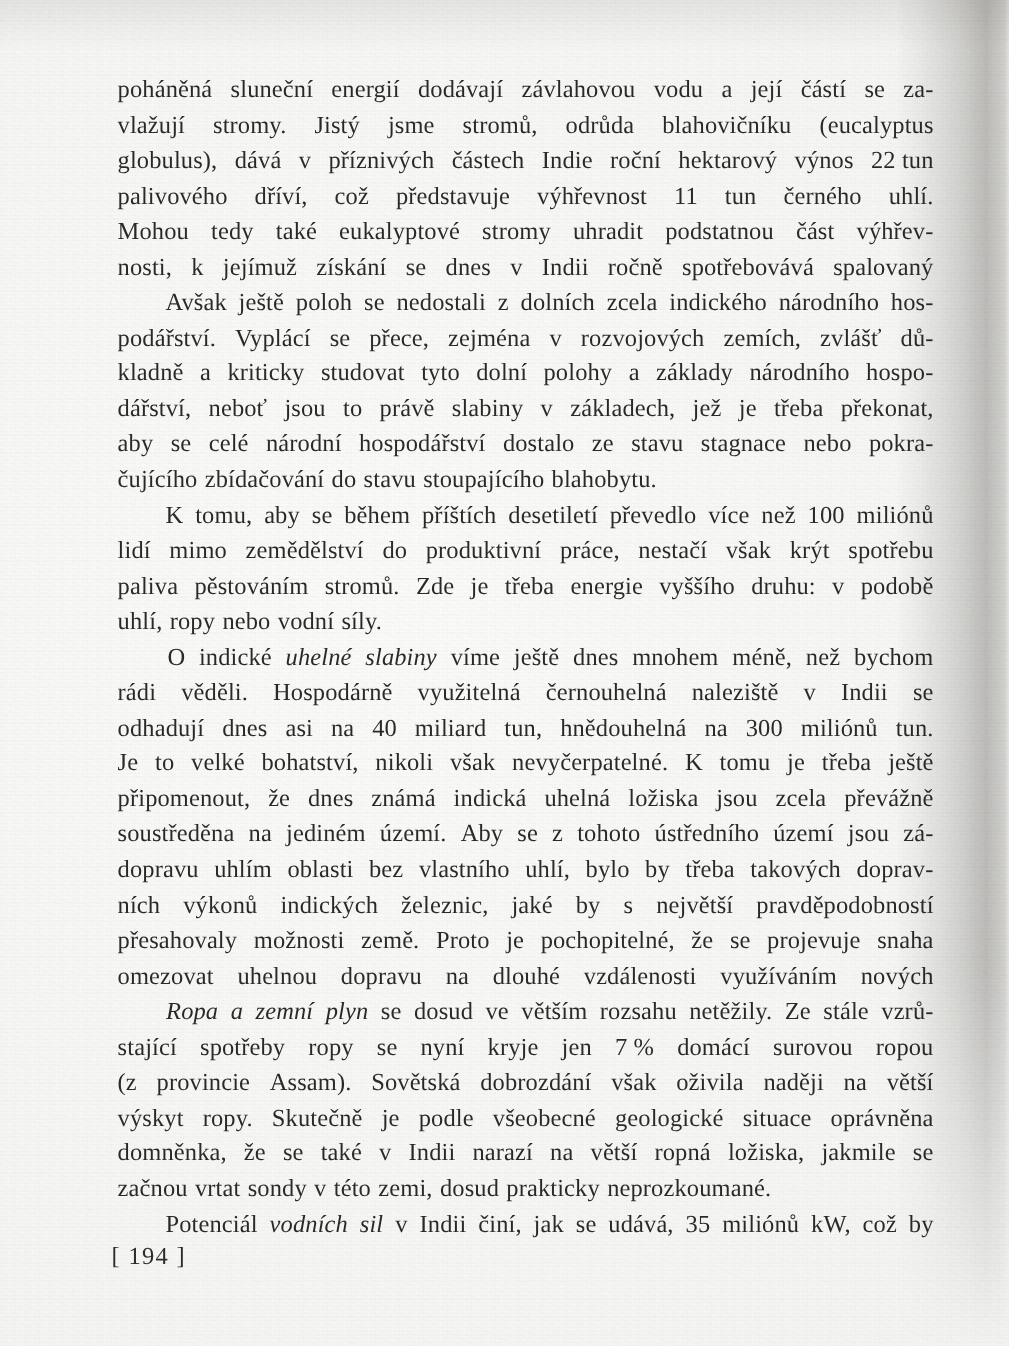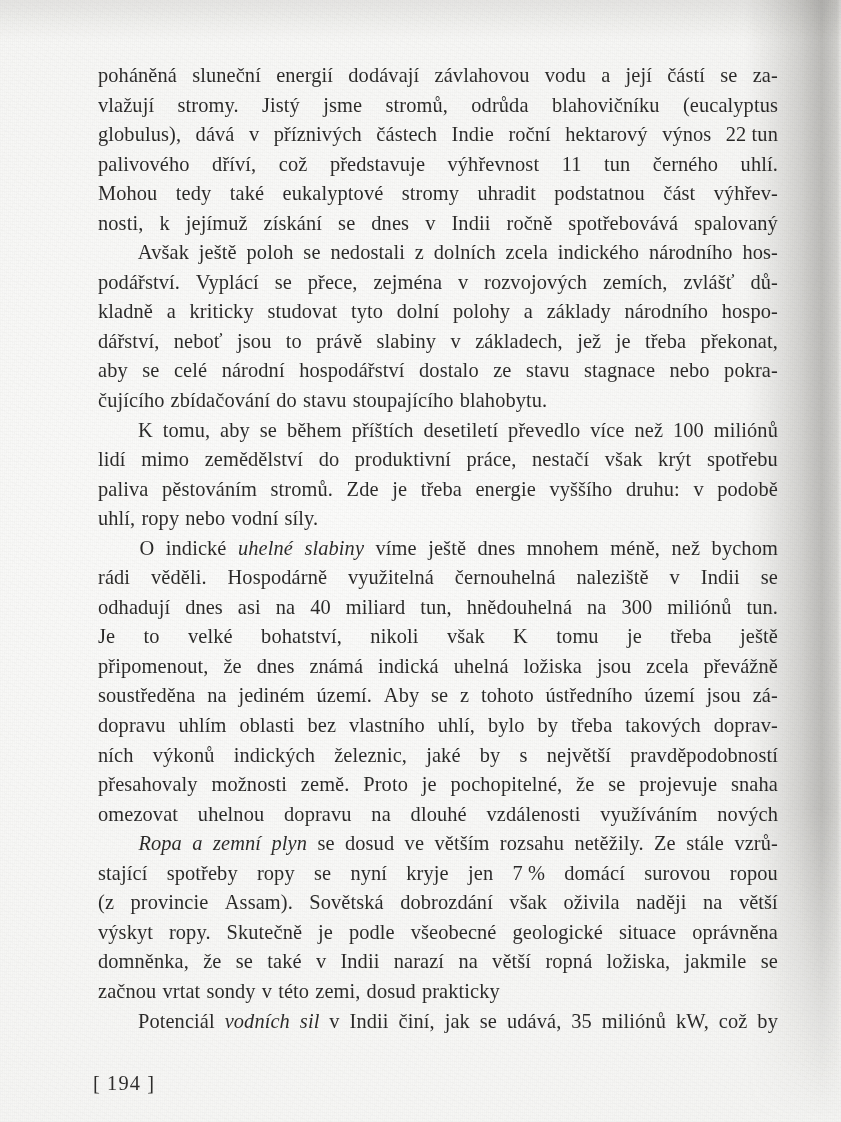--- a/index.html
+++ b/index.html
@@ -106,21 +106,20 @@
 
   
   #folio {
     position: absolute;
     left: 93px;
     top: 1036px;
     font-size: 20.4px;
     color: #201f1e;
     letter-spacing: 1.1px;
     white-space: pre;
-    margin-top: 36px;
   }
 
   
   #ink-soften {
     position: absolute;
     inset: 0;
     pointer-events: none;
     background: rgba(250,250,248,.06);
   }
 </style>
@@ -151,35 +150,35 @@
       <div class="para">
         <div class="line just"><span class="indent"></span><span class="w">K</span><span class="w">tomu,</span><span class="w">aby</span><span class="w">se</span><span class="w">během</span><span class="w">příštích</span><span class="w">desetiletí</span><span class="w">převedlo</span><span class="w">více</span><span class="w">než</span><span class="w">100</span><span class="w">miliónů</span></div>
         <div class="line just"><span class="w">lidí</span><span class="w">mimo</span><span class="w">zemědělství</span><span class="w">do</span><span class="w">produktivní</span><span class="w">práce,</span><span class="w">nestačí</span><span class="w">však</span><span class="w">krýt</span><span class="w">spotřebu</span></div>
         <div class="line just"><span class="w">paliva</span><span class="w">pěstováním</span><span class="w">stromů.</span><span class="w">Zde</span><span class="w">je</span><span class="w">třeba</span><span class="w">energie</span><span class="w">vyššího</span><span class="w">druhu:</span><span class="w">v</span><span class="w">podobě</span></div>
         <div class="line flush"><span class="w">uhlí,</span><span class="w">ropy</span><span class="w">nebo</span><span class="w">vodní</span><span class="w">síly.</span></div>
       </div>
       <div class="para">
         <div class="line just"><span class="indent"></span><span class="w">O</span><span class="w">indické</span><span class="w it">uhelné</span><span class="w it">slabiny</span><span class="w">víme</span><span class="w">ještě</span><span class="w">dnes</span><span class="w">mnohem</span><span class="w">méně,</span><span class="w">než</span><span class="w">bychom</span></div>
         <div class="line just"><span class="w">rádi</span><span class="w">věděli.</span><span class="w">Hospodárně</span><span class="w">využitelná</span><span class="w">černouhelná</span><span class="w">naleziště</span><span class="w">v</span><span class="w">Indii</span><span class="w">se</span></div>
         <div class="line just"><span class="w">odhadují</span><span class="w">dnes</span><span class="w">asi</span><span class="w">na</span><span class="w">40</span><span class="w">miliard</span><span class="w">tun,</span><span class="w">hnědouhelná</span><span class="w">na</span><span class="w">300</span><span class="w">miliónů</span><span class="w">tun.</span></div>
-        <div class="line just"><span class="w">Je</span><span class="w">to</span><span class="w">velké</span><span class="w">bohatství,</span><span class="w">nikoli</span><span class="w">však</span><span class="w">K</span><span class="w">tomu</span><span class="w">je</span><span class="w">třeba</span><span class="w">ještě</span></div>
+        <div class="line just"><span class="w">Je</span><span class="w">to</span><span class="w">velké</span><span class="w">bohatství,</span><span class="w">nikoli</span><span class="w">však</span><span class="w">nevyčerpatelné.</span><span class="w">K</span><span class="w">tomu</span><span class="w">je</span><span class="w">třeba</span><span class="w">ještě</span></div>
         <div class="line just"><span class="w">připomenout,</span><span class="w">že</span><span class="w">dnes</span><span class="w">známá</span><span class="w">indická</span><span class="w">uhelná</span><span class="w">ložiska</span><span class="w">jsou</span><span class="w">zcela</span><span class="w">převážně</span></div>
         <div class="line just"><span class="w">soustředěna</span><span class="w">na</span><span class="w">jediném</span><span class="w">území.</span><span class="w">Aby</span><span class="w">se</span><span class="w">z</span><span class="w">tohoto</span><span class="w">ústředního</span><span class="w">území</span><span class="w">jsou</span><span class="w">zá-</span></div>
         <div class="line just"><span class="w">dopravu</span><span class="w">uhlím</span><span class="w">oblasti</span><span class="w">bez</span><span class="w">vlastního</span><span class="w">uhlí,</span><span class="w">bylo</span><span class="w">by</span><span class="w">třeba</span><span class="w">takových</span><span class="w">doprav-</span></div>
         <div class="line just"><span class="w">ních</span><span class="w">výkonů</span><span class="w">indických</span><span class="w">železnic,</span><span class="w">jaké</span><span class="w">by</span><span class="w">s</span><span class="w">největší</span><span class="w">pravděpodobností</span></div>
         <div class="line just"><span class="w">přesahovaly</span><span class="w">možnosti</span><span class="w">země.</span><span class="w">Proto</span><span class="w">je</span><span class="w">pochopitelné,</span><span class="w">že</span><span class="w">se</span><span class="w">projevuje</span><span class="w">snaha</span></div>
         <div class="line just"><span class="w">omezovat</span><span class="w">uhelnou</span><span class="w">dopravu</span><span class="w">na</span><span class="w">dlouhé</span><span class="w">vzdálenosti</span><span class="w">využíváním</span><span class="w">nových</span></div>
       </div>
       <div class="para">
         <div class="line just"><span class="indent"></span><span class="w it">Ropa</span><span class="w it">a</span><span class="w it">zemní</span><span class="w it">plyn</span><span class="w">se</span><span class="w">dosud</span><span class="w">ve</span><span class="w">větším</span><span class="w">rozsahu</span><span class="w">netěžily.</span><span class="w">Ze</span><span class="w">stále</span><span class="w">vzrů-</span></div>
         <div class="line just"><span class="w">stající</span><span class="w">spotřeby</span><span class="w">ropy</span><span class="w">se</span><span class="w">nyní</span><span class="w">kryje</span><span class="w">jen</span><span class="w">7 %</span><span class="w">domácí</span><span class="w">surovou</span><span class="w">ropou</span></div>
         <div class="line just"><span class="w">(z</span><span class="w">provincie</span><span class="w">Assam).</span><span class="w">Sovětská</span><span class="w">dobrozdání</span><span class="w">však</span><span class="w">oživila</span><span class="w">naději</span><span class="w">na</span><span class="w">větší</span></div>
         <div class="line just"><span class="w">výskyt</span><span class="w">ropy.</span><span class="w">Skutečně</span><span class="w">je</span><span class="w">podle</span><span class="w">všeobecné</span><span class="w">geologické</span><span class="w">situace</span><span class="w">oprávněna</span></div>
         <div class="line just"><span class="w">domněnka,</span><span class="w">že</span><span class="w">se</span><span class="w">také</span><span class="w">v</span><span class="w">Indii</span><span class="w">narazí</span><span class="w">na</span><span class="w">větší</span><span class="w">ropná</span><span class="w">ložiska,</span><span class="w">jakmile</span><span class="w">se</span></div>
-        <div class="line flush"><span class="w">začnou</span><span class="w">vrtat</span><span class="w">sondy</span><span class="w">v</span><span class="w">této</span><span class="w">zemi,</span><span class="w">dosud</span><span class="w">prakticky</span></div>
+        <div class="line flush"><span class="w">začnou</span><span class="w">vrtat</span><span class="w">sondy</span><span class="w">v</span><span class="w">této</span><span class="w">zemi,</span><span class="w">dosud</span><span class="w">prakticky</span><span class="w">neprozkoumané.</span></div>
       </div>
       <div class="para">
         <div class="line just"><span class="indent"></span><span class="w">Potenciál</span><span class="w it">vodních</span><span class="w it">sil</span><span class="w">v</span><span class="w">Indii</span><span class="w">činí,</span><span class="w">jak</span><span class="w">se</span><span class="w">udává,</span><span class="w">35</span><span class="w">miliónů</span><span class="w">kW,</span><span class="w">což</span><span class="w">by</span></div>
       </div>
     </div>
 
   <div id="folio">[ 194 ]</div>
 
   <div id="gutter-shadow"></div>
   <div id="ink-soften"></div>

